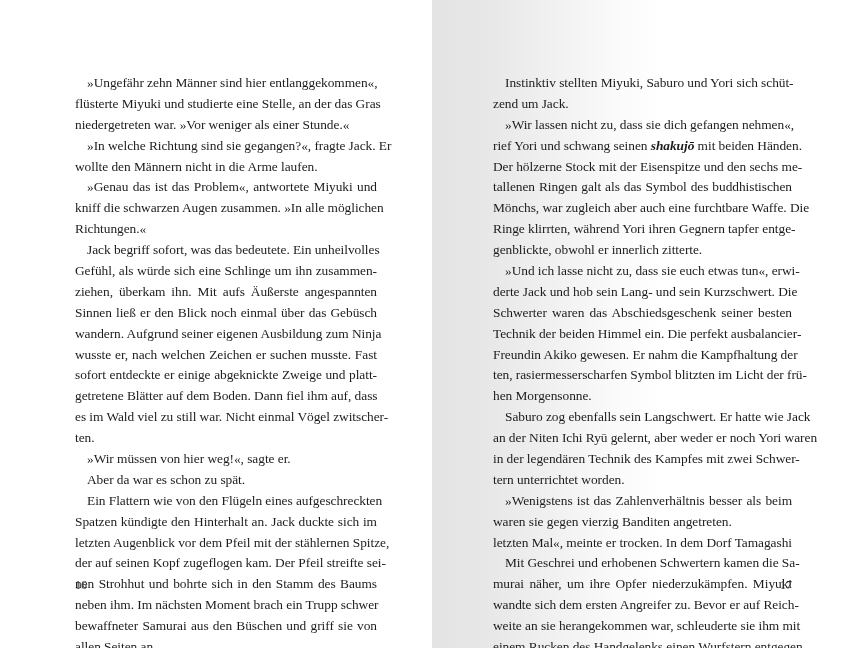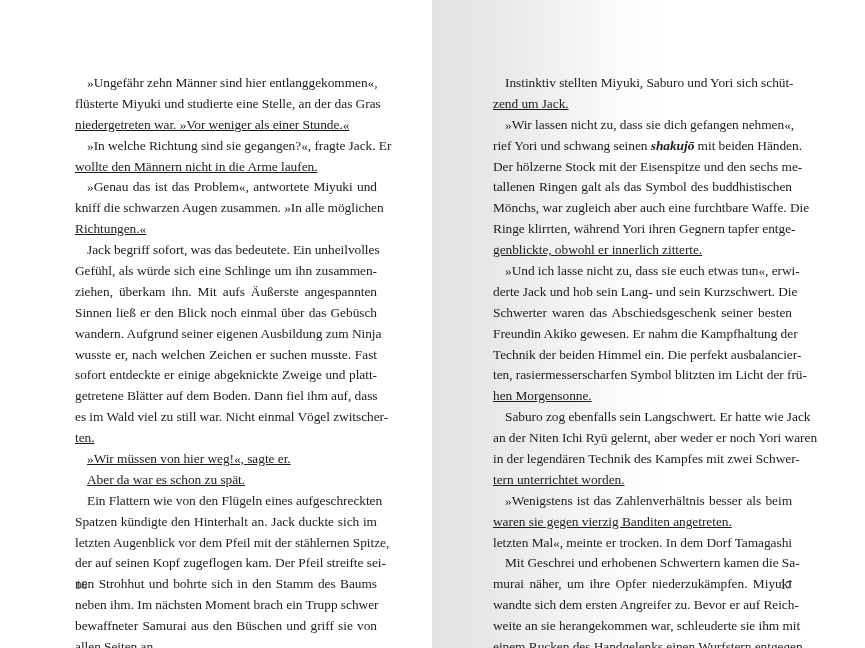--- a/index.html
+++ b/index.html
@@ -17,21 +17,21 @@
   }
   .text-block { position: absolute; top: 73px; }
   .page-left .text-block { left: 75px; width: 302px; }
   .page-right .text-block { left: 61px; width: 299px; }
   .line {
     display: block; height: 20.9px; line-height: 20.9px;
     font-size: 13.4px; white-space: nowrap;
     text-align: justify; text-align-last: justify;
     letter-spacing: -0.05px;
   }
-  .line.last { text-align-last: left; text-decoration: underline; }
+  .line.last { text-align-last: left; }
   .line.indent { padding-left: 12px; }
   .page-num {
     position: absolute; top: 578px; font-size: 12px; color: #333;
   }
   .page-left .page-num { left: 75px; }
   .page-right .page-num { left: 348px; }
   em { font-style: italic; font-weight: bold; }
 </style>
 </head>
 <body>
@@ -77,22 +77,22 @@
       <div class="line indent">»Wir lassen nicht zu, dass sie dich gefangen nehmen«,</div>
       <div class="line"><span>rief Yori und schwang seinen </span><em>shakujō</em><span> mit beiden Händen.</span></div>
       <div class="line">Der hölzerne Stock mit der Eisenspitze und den sechs me-</div>
       <div class="line">tallenen Ringen galt als das Symbol des buddhistischen</div>
       <div class="line">Mönchs, war zugleich aber auch eine furchtbare Waffe. Die</div>
       <div class="line">Ringe klirrten, während Yori ihren Gegnern tapfer entge-</div>
       <div class="line last">genblickte, obwohl er innerlich zitterte.</div>
       <div class="line indent">»Und ich lasse nicht zu, dass sie euch etwas tun«, erwi-</div>
       <div class="line">derte Jack und hob sein Lang- und sein Kurzschwert. Die</div>
       <div class="line">Schwerter waren das Abschiedsgeschenk seiner besten</div>
+      <div class="line">Technik der beiden Himmel ein. Die perfekt ausbalancier-</div>
       <div class="line">Freundin Akiko gewesen. Er nahm die Kampfhaltung der</div>
-      <div class="line">Technik der beiden Himmel ein. Die perfekt ausbalancier-</div>
       <div class="line">ten, rasiermesserscharfen Symbol blitzten im Licht der frü-</div>
       <div class="line last">hen Morgensonne.</div>
       <div class="line indent">Saburo zog ebenfalls sein Langschwert. Er hatte wie Jack</div>
       <div class="line">an der Niten Ichi Ryū gelernt, aber weder er noch Yori waren</div>
       <div class="line">in der legendären Technik des Kampfes mit zwei Schwer-</div>
       <div class="line last">tern unterrichtet worden.</div>
       <div class="line indent">»Wenigstens ist das Zahlenverhältnis besser als beim</div>
       <div class="line last">waren sie gegen vierzig Banditen angetreten.</div>
       <div class="line">letzten Mal«, meinte er trocken. In dem Dorf Tamagashi</div>
       <div class="line indent">Mit Geschrei und erhobenen Schwertern kamen die Sa-</div>

